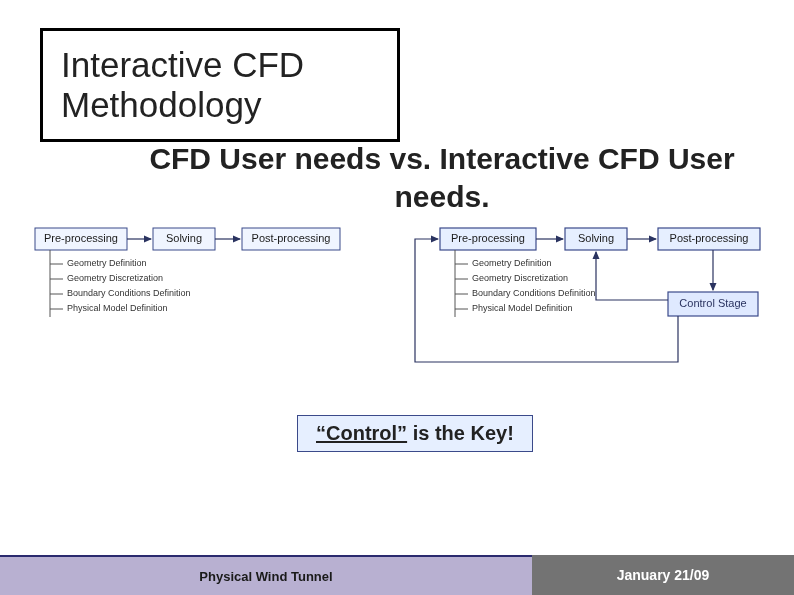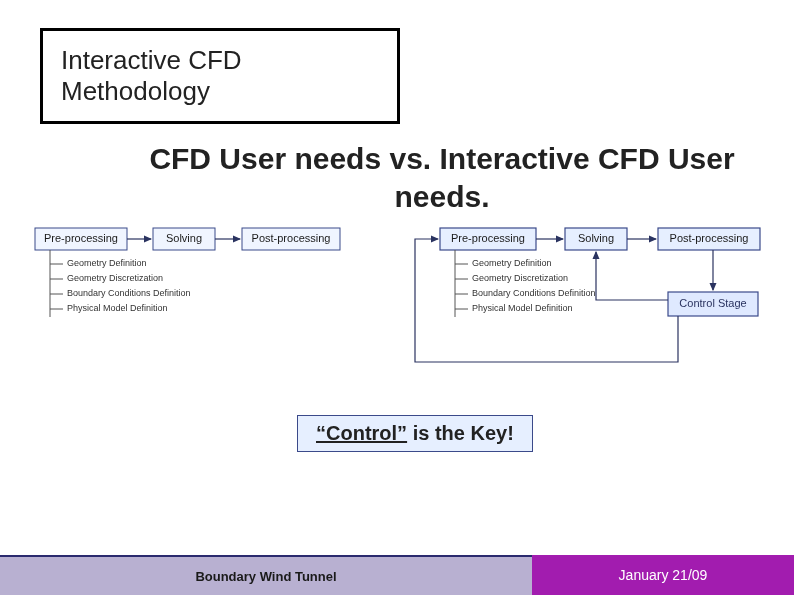--- a/index.html
+++ b/index.html
@@ -10,21 +10,21 @@
     background: #fff;
     position: relative;
     overflow: hidden;
   }
   .title-box {
     position: absolute;
     left: 40px; top: 28px;
     width: 360px;
     border: 3px solid #000;
     padding: 14px 18px;
-    font-size: 26px;
+    font-size: 35px;
     color: #222;
   }
   .subtitle {
     position: absolute;
     left: 130px; top: 140px; right: 40px;
     font-size: 30px;
     font-weight: bold;
     color: #222;
     text-align: center;
     line-height: 1.25;
@@ -78,27 +78,27 @@
     border-top: 2px solid #2a2a6e;
     display: flex;
     align-items: center;
     justify-content: center;
     font-size: 13px;
     font-weight: bold;
     color: #1a1a1a;
   }
   .footer-right {
     flex: 1;
-    background: #a21caf;
+    background: #737373;
     display: flex;
     align-items: center;
     justify-content: center;
     font-size: 14px;
     color: #fff;
-    font-weight: normal;
+    font-weight: bold;
   }
 </style>
 </head>
 <body>
 
 <div class="title-box">
   <span>Interactive CFD Methodology</span>
 </div>
 
 <div class="subtitle">CFD User needs vs. Interactive CFD User needs.</div>
@@ -172,15 +172,15 @@
       </g>
     </svg>
   </div>
 </div>
 
 <div class="key-box">
   <span class="kq">“Control”</span><span> is the Key!</span>
 </div>
 
 <div class="footer">
-  <div class="footer-left">Boundary Wind Tunnel</div>
+  <div class="footer-left">Physical Wind Tunnel</div>
   <div class="footer-right">January 21/09</div>
 </div>
 
 </body></html>

